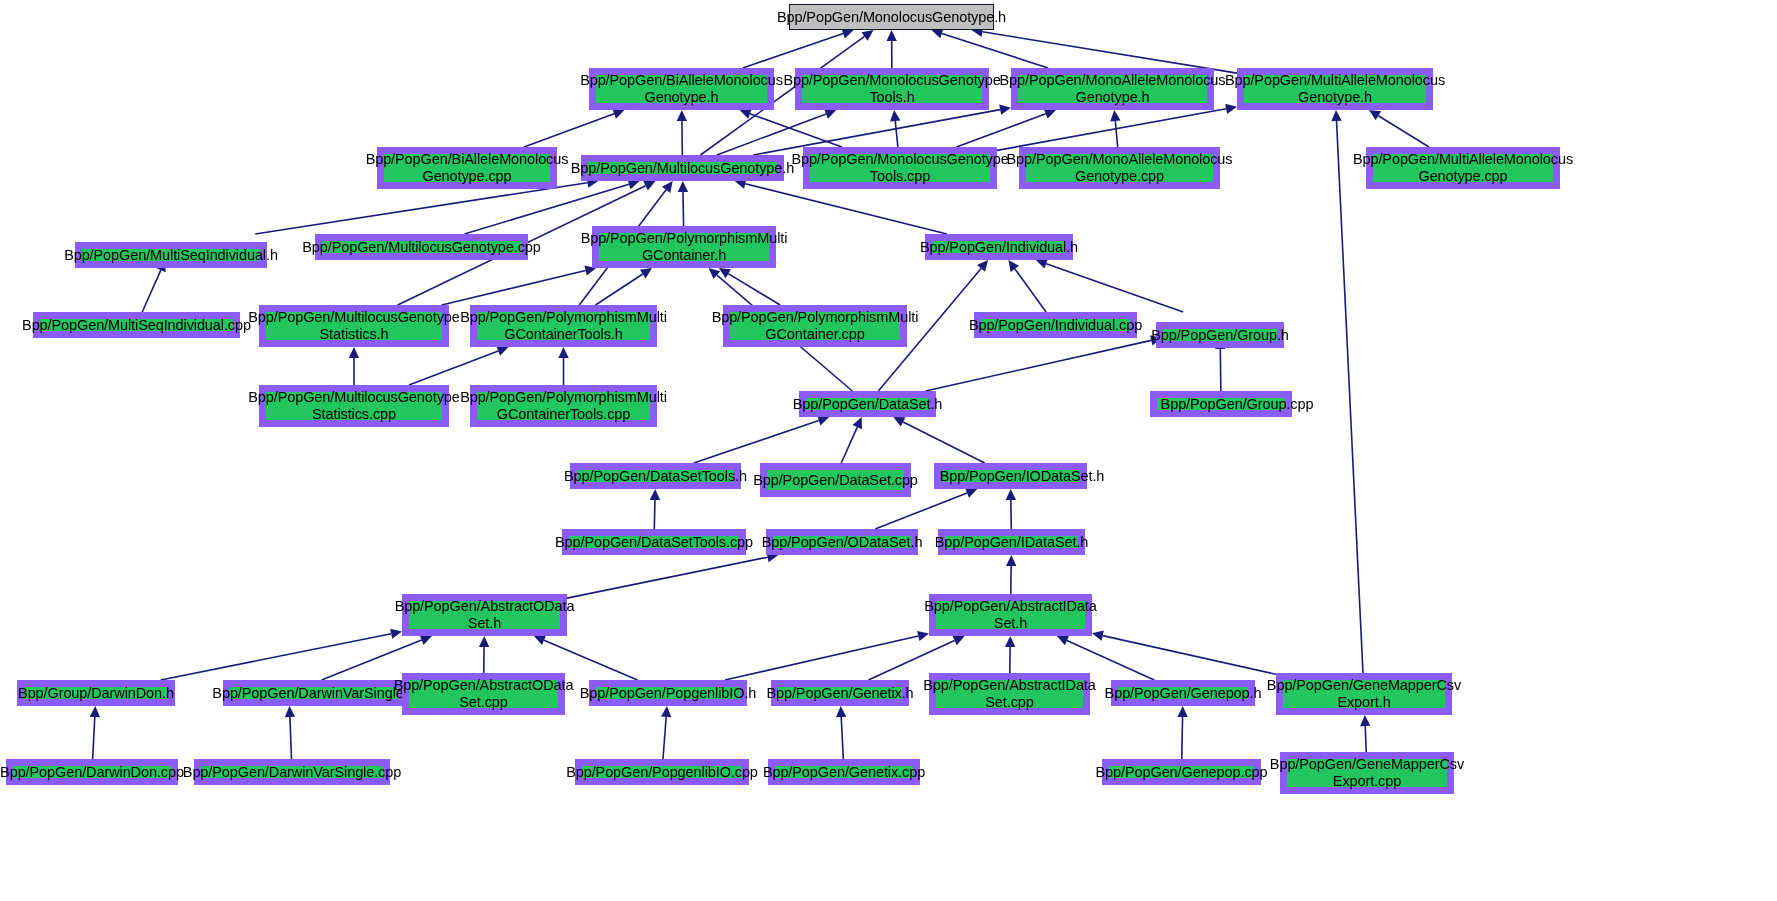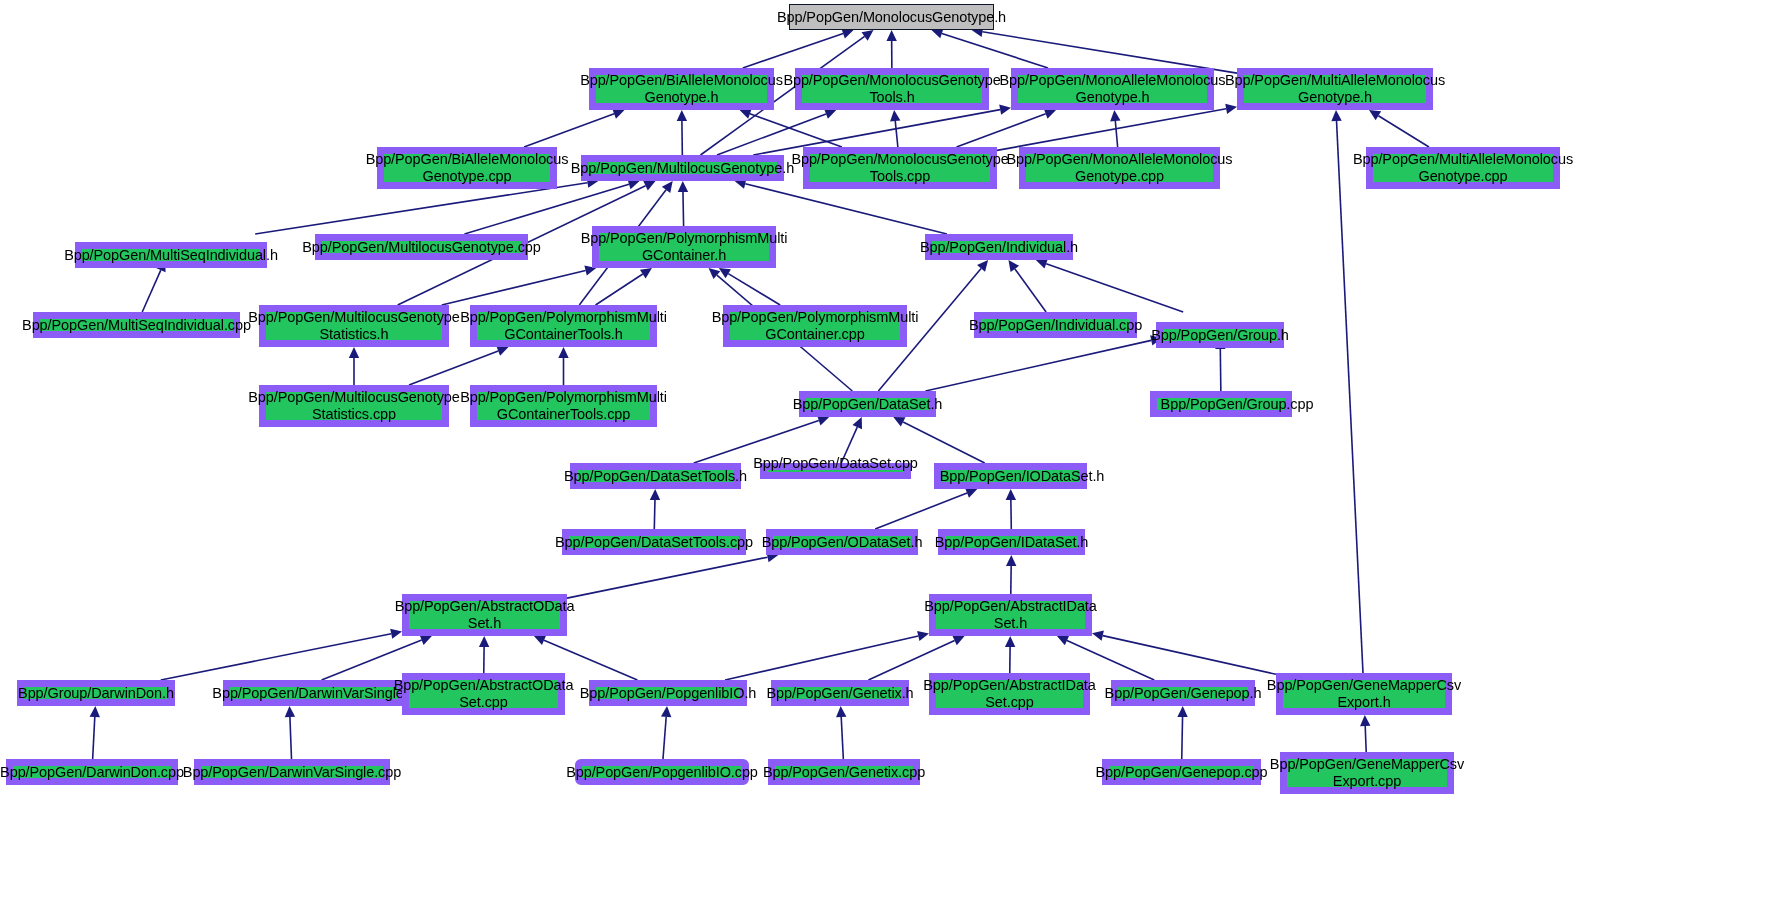--- a/index.html
+++ b/index.html
@@ -210,21 +210,21 @@
 GContainer.cpp</span></div>
       <div class="node" title="Bpp/PopGen/Individual.cpp" style="left: 974px; top: 312px; width: 163px; height: 26px;"><span>Bpp/PopGen/Individual.cpp</span></div>
       <div class="node" title="Bpp/PopGen/Group.h" style="left: 1156px; top: 312px; width: 128px; height: 26px; margin-top: 10px;"><span>Bpp/PopGen/Group.h</span></div>
       <div class="node" title="Bpp/PopGen/MultilocusGenotypeStatistics.cpp" style="left: 259px; top: 385px; width: 190px; height: 42px;"><span>Bpp/PopGen/MultilocusGenotype
 Statistics.cpp</span></div>
       <div class="node" title="Bpp/PopGen/PolymorphismMultiGContainerTools.cpp" style="left: 470px; top: 385px; width: 187px; height: 42px;"><span>Bpp/PopGen/PolymorphismMulti
 GContainerTools.cpp</span></div>
       <div class="node" title="Bpp/PopGen/DataSet.h" style="left: 799px; top: 391px; width: 137px; height: 26px;"><span>Bpp/PopGen/DataSet.h</span></div>
       <div class="node" title="Bpp/PopGen/Group.cpp" style="left: 1150px; top: 391px; width: 142px; height: 26px; padding-left: 36px;"><span>Bpp/PopGen/Group.cpp</span></div>
       <div class="node" title="Bpp/PopGen/DataSetTools.h" style="left: 570px; top: 463px; width: 171px; height: 26px;"><span>Bpp/PopGen/DataSetTools.h</span></div>
-      <div class="node" title="Bpp/PopGen/DataSet.cpp" style="left: 760px; top: 463px; width: 151px; height: 16px; align-items: flex-end;"><span>Bpp/PopGen/DataSet.cpp</span></div>
+      <div class="node" title="Bpp/PopGen/DataSet.cpp" style="left: 760px; top: 463px; width: 151px; height: 34px;"><span>Bpp/PopGen/DataSet.cpp</span></div>
       <div class="node" title="Bpp/PopGen/IODataSet.h" style="left: 934px; top: 463px; width: 153px; height: 26px; padding-left: 27px;"><span>Bpp/PopGen/IODataSet.h</span></div>
       <div class="node" title="Bpp/PopGen/DataSetTools.cpp" style="left: 562px; top: 529px; width: 184px; height: 26px;"><span>Bpp/PopGen/DataSetTools.cpp</span></div>
       <div class="node" title="Bpp/PopGen/ODataSet.h" style="left: 766px; top: 529px; width: 152px; height: 26px;"><span>Bpp/PopGen/ODataSet.h</span></div>
       <div class="node" title="Bpp/PopGen/IDataSet.h" style="left: 938px; top: 529px; width: 147px; height: 26px;"><span>Bpp/PopGen/IDataSet.h</span></div>
       <div class="node" title="Bpp/PopGen/AbstractODataSet.h" style="left: 402px; top: 594px; width: 165px; height: 42px;"><span>Bpp/PopGen/AbstractOData
 Set.h</span></div>
       <div class="node" title="Bpp/PopGen/AbstractIDataSet.h" style="left: 929px; top: 594px; width: 163px; height: 42px;"><span>Bpp/PopGen/AbstractIData
 Set.h</span></div>
       <div class="node" title="Bpp/PopGen/DarwinDon.h" style="left: 17px; top: 680px; width: 158px; height: 26px;"><span>Bpp/Group/DarwinDon.h</span></div>
       <div class="node" title="Bpp/PopGen/DarwinVarSingle.h" style="left: 198px; top: 680px; width: 182px; height: 26px; margin-left: 25px;"><span>Bpp/PopGen/DarwinVarSingle.h</span></div>
@@ -232,19 +232,19 @@
 Set.cpp</span></div>
       <div class="node" title="Bpp/PopGen/PopgenlibIO.h" style="left: 589px; top: 680px; width: 158px; height: 26px;"><span>Bpp/PopGen/PopgenlibIO.h</span></div>
       <div class="node" title="Bpp/PopGen/Genetix.h" style="left: 771px; top: 680px; width: 138px; height: 26px;"><span>Bpp/PopGen/Genetix.h</span></div>
       <div class="node" title="Bpp/PopGen/AbstractIDataSet.cpp" style="left: 929px; top: 673px; width: 161px; height: 42px;"><span>Bpp/PopGen/AbstractIData
 Set.cpp</span></div>
       <div class="node" title="Bpp/PopGen/Genepop.h" style="left: 1111px; top: 680px; width: 144px; height: 26px;"><span>Bpp/PopGen/Genepop.h</span></div>
       <div class="node" title="Bpp/PopGen/GeneMapperCsvExport.h" style="left: 1276px; top: 673px; width: 176px; height: 42px;"><span>Bpp/PopGen/GeneMapperCsv
 Export.h</span></div>
       <div class="node" title="Bpp/PopGen/DarwinDon.cpp" style="left: 6px; top: 759px; width: 172px; height: 26px;"><span>Bpp/PopGen/DarwinDon.cpp</span></div>
       <div class="node" title="Bpp/PopGen/DarwinVarSingle.cpp" style="left: 194px; top: 759px; width: 196px; height: 26px;"><span>Bpp/PopGen/DarwinVarSingle.cpp</span></div>
-      <div class="node" title="Bpp/PopGen/PopgenlibIO.cpp" style="left: 575px; top: 759px; width: 174px; height: 26px; border-radius: 6px;"><span>Bpp/PopGen/PopgenlibIO.cpp</span></div>
+      <div class="node" title="Bpp/PopGen/PopgenlibIO.cpp" style="left: 575px; top: 759px; width: 174px; height: 26px;"><span>Bpp/PopGen/PopgenlibIO.cpp</span></div>
       <div class="node" title="Bpp/PopGen/Genetix.cpp" style="left: 768px; top: 759px; width: 152px; height: 26px;"><span>Bpp/PopGen/Genetix.cpp</span></div>
       <div class="node" title="Bpp/PopGen/Genepop.cpp" style="left: 1102px; top: 759px; width: 159px; height: 26px;"><span>Bpp/PopGen/Genepop.cpp</span></div>
       <div class="node" title="Bpp/PopGen/GeneMapperCsvExport.cpp" style="left: 1280px; top: 752px; width: 174px; height: 42px;"><span>Bpp/PopGen/GeneMapperCsv
 Export.cpp</span></div>
     </div>
 </div>
 
 </body></html>

